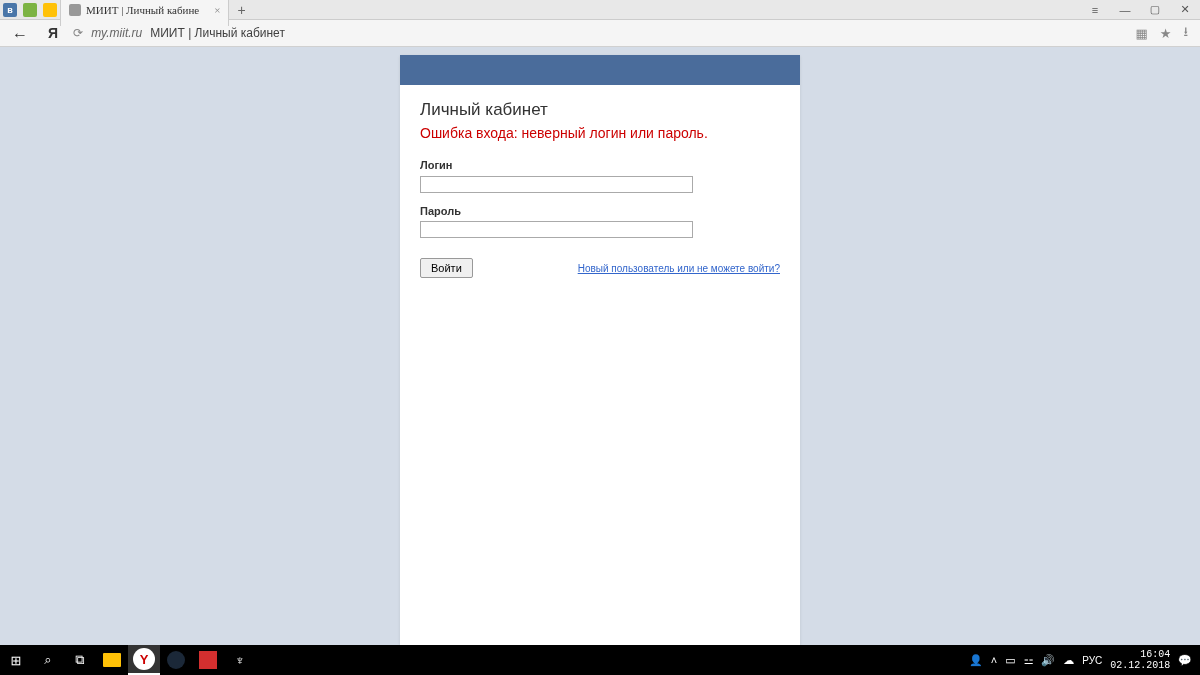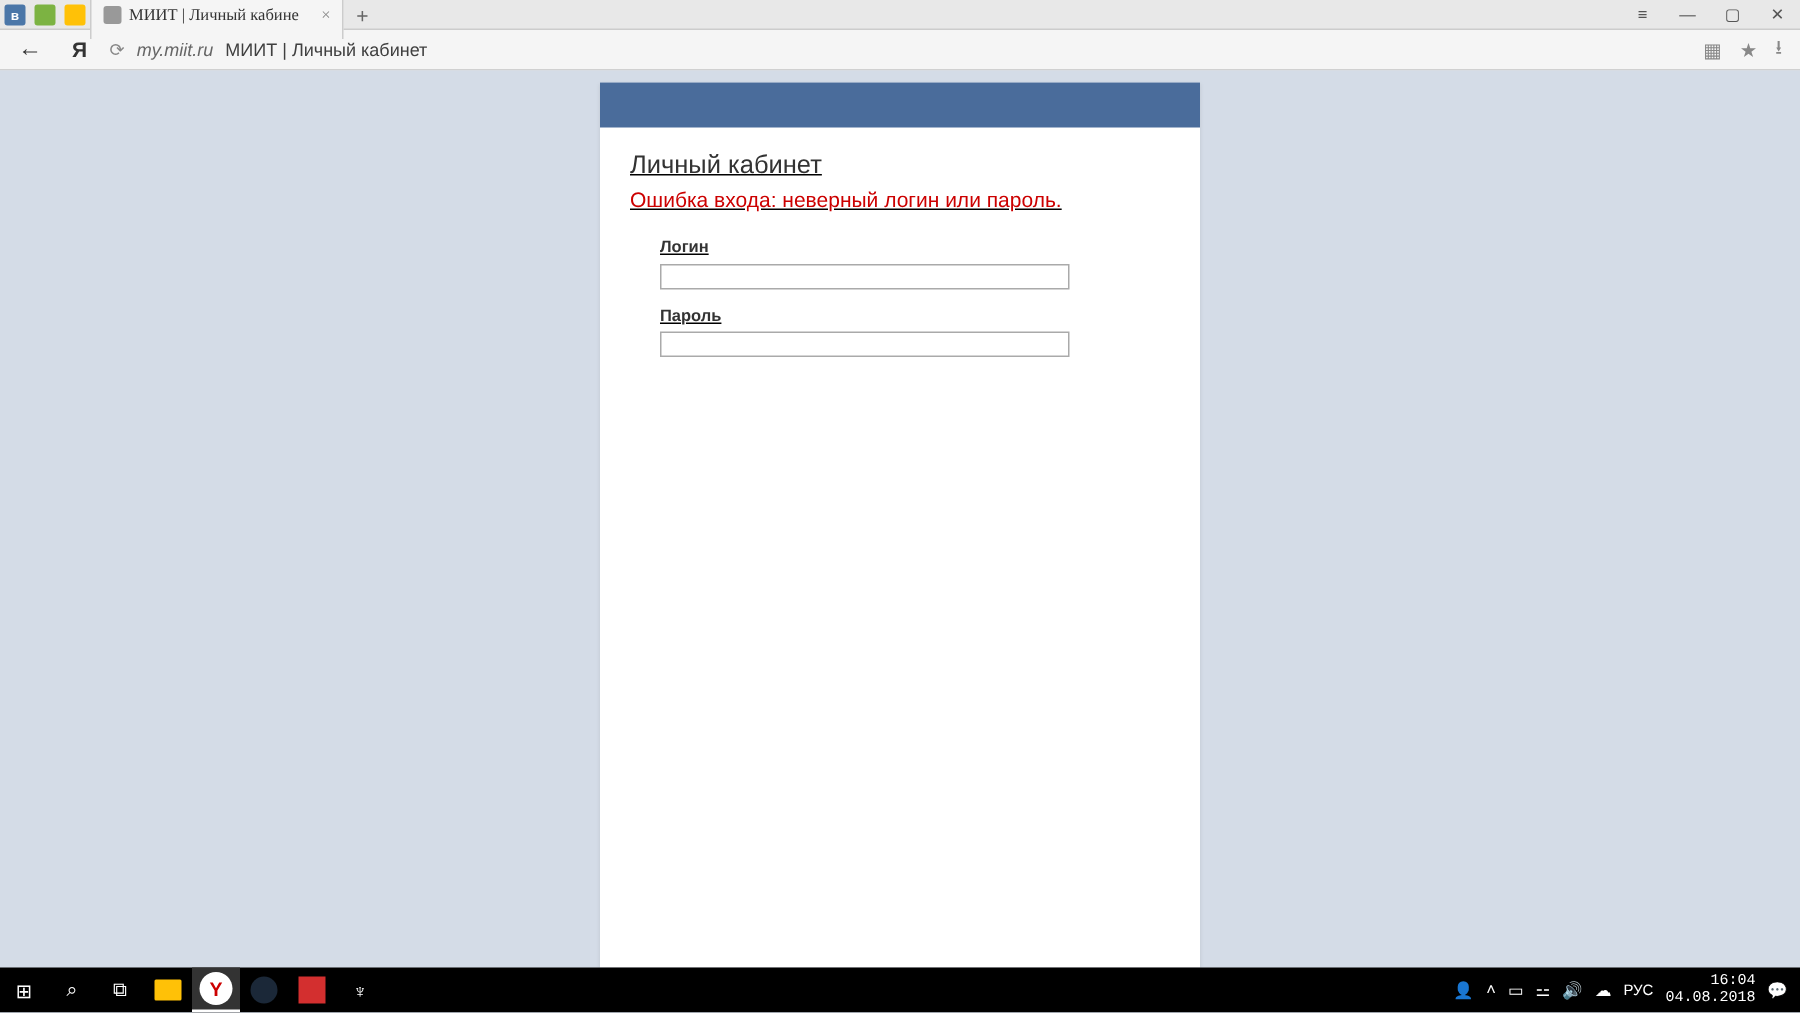--- a/index.html
+++ b/index.html
@@ -90,21 +90,20 @@
     .addr-right { margin-left: auto; display: flex; align-items: center; gap: 12px; }
     .addr-icon { color: #888; font-size: 13px; cursor: pointer; }
     
     
     .content {
       background: #d4dce7;
       height: calc(675px - 20px - 27px - 30px);
       display: flex;
       justify-content: center;
       padding-top: 8px;
-      text-decoration: underline;
     }
     
     .login-panel {
       width: 400px;
       background: #fff;
       box-shadow: 0 1px 3px rgba(0,0,0,0.1);
     }
     .panel-header {
       background: #4a6c9b;
       height: 30px;
@@ -118,21 +117,20 @@
       font-weight: normal;
       margin-bottom: 5px;
     }
     .error-msg {
       color: #cc0000;
       font-size: 14px;
       margin-bottom: 18px;
     }
     .form-group {
       margin-bottom: 12px;
-      margin-left: 20px;
     }
     .form-label {
       font-size: 11px;
       color: #333;
       font-weight: bold;
       display: block;
       margin-bottom: 3px;
     }
     .form-input {
       width: 273px;
@@ -265,20 +263,24 @@
       <div class="form-group">
         <label class="form-label">Логин</label>
         <input type="text" class="form-input" style="">
       </div>
 
       <div class="form-group">
         <label class="form-label">Пароль</label>
         <input type="password" class="form-input" style="">
       </div>
 
+      <div class="submit-row">
+        <button class="submit-btn">Войти</button>
+        <a class="help-link">Новый пользователь или не можете войти?</a>
+      </div>
 
     </div>
   </div>
 </div>
 
 <div class="taskbar">
   <div class="tb-item">
       <span class="start-icon">⊞</span>
     </div>
   <div class="tb-item">⌕</div>
@@ -302,17 +304,17 @@
   <div class="tray">
     <span class="tray-icon">👤</span>
     <span class="tray-icon">˄</span>
     <span class="tray-icon">▭</span>
     <span class="tray-icon">⚍</span>
     <span class="tray-icon">🔊</span>
     <span class="tray-icon">☁</span>
     <span>РУС</span>
     <div class="tray-clock">
       <div>16:04</div>
-      <div>04.08.2018</div>
+      <div>02.12.2018</div>
     </div>
     <span class="tray-icon">💬</span>
   </div>
 </div>
 
 </body></html>

